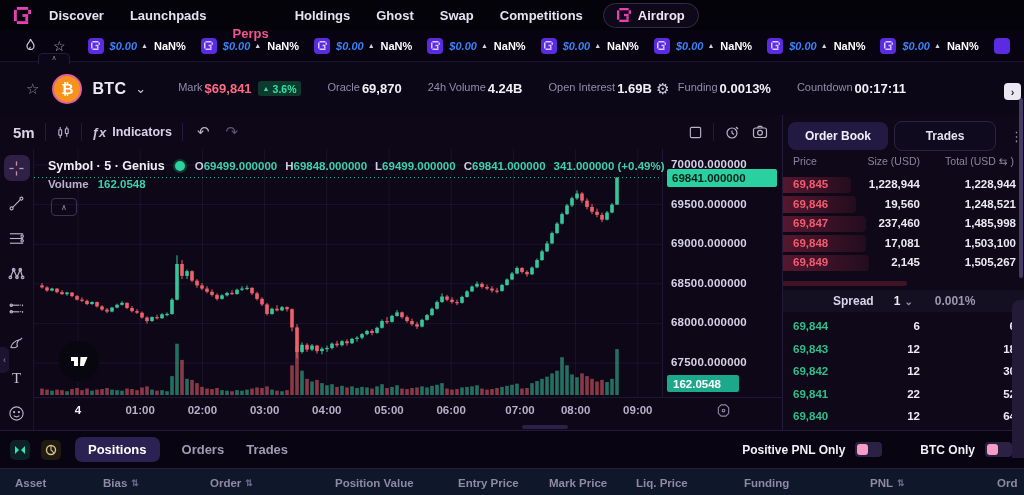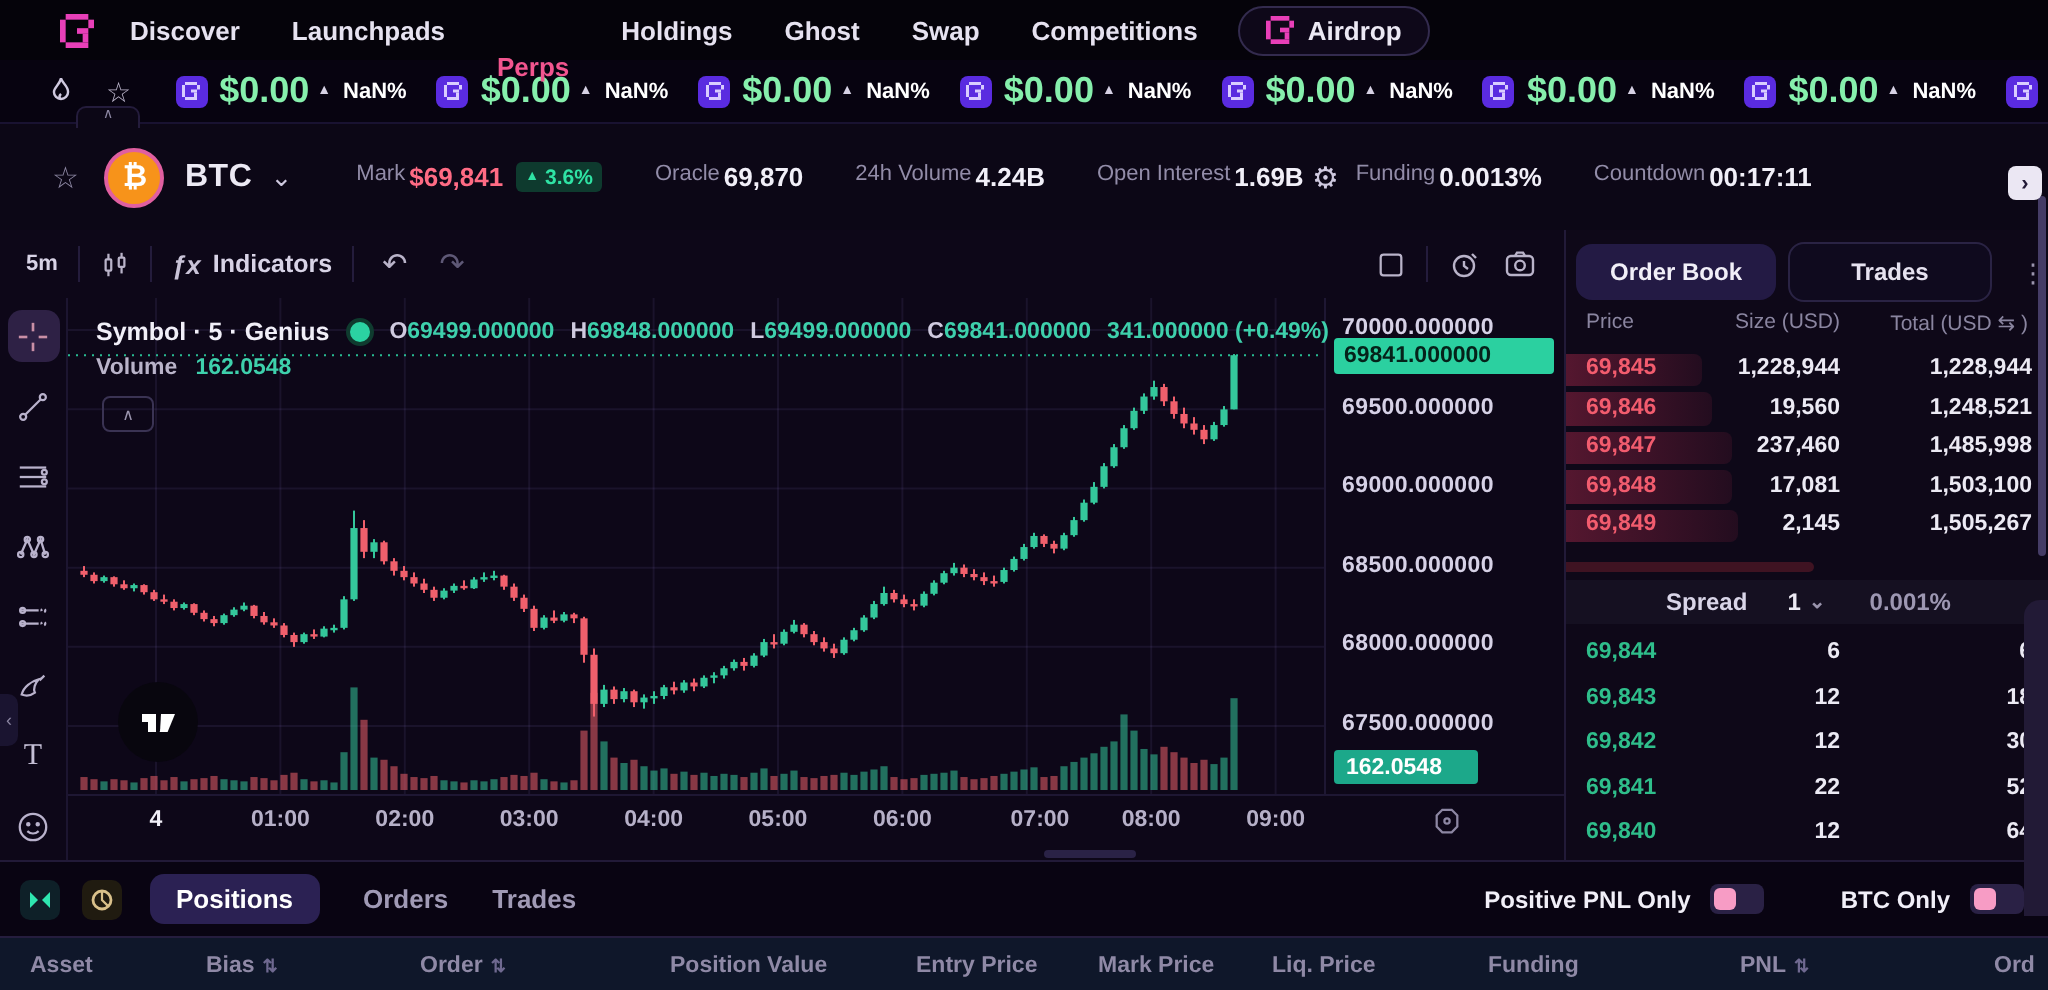--- a/index.html
+++ b/index.html
@@ -1,54 +1,54 @@
 <!DOCTYPE html>
 <html><head>
 <meta charset="utf-8">
 <style>
   html,body{margin:0;padding:0;background:#000;}
   .app{position:relative;width:1024px;height:495px;background:#0B0614;overflow:hidden;
        font-family:"Liberation Sans",sans-serif;color:#ECE9F4;-webkit-font-smoothing:antialiased;}
   
-  .topnav{position:absolute;top:0;left:0;right:0;height:30px;background:#05030A;display:flex;align-items:center;padding-left:30px;z-index:8;}
+  .topnav{position:absolute;top:0;left:0;right:0;height:30px;background:#05030A;display:flex;align-items:center;padding-left:14px;z-index:8;}
   .logo{width:17px;height:17px;color:#E83FB8;margin-right:18px;flex:0 0 auto;}
   .navitems{display:flex;gap:26px;align-items:center;}
   .nav-item{font-size:13px;font-weight:700;color:#E6E2F0;cursor:pointer;white-space:nowrap;}
   .nav-item.active{color:#F2558F;margin-top:36px;}
   .airdrop{margin-left:20px;display:flex;align-items:center;gap:7px;border:1px solid #332B4E;background:#0E0819;border-radius:14px;padding:4px 13px;font-size:13px;font-weight:700;}
   .airdrop .logo2{width:14px;height:14px;color:#E83FB8;}
   
   .ticker{position:absolute;top:30px;left:0;right:0;height:31px;background:#070310;display:flex;align-items:center;border-bottom:1px solid #191231;overflow:hidden;}
   .tk-lead{display:flex;align-items:center;gap:16px;margin-left:24px;margin-right:22px;color:#CFC9DF;}
   .tk-items{display:flex;align-items:center;gap:15px;flex:1;overflow:hidden;}
   .tk-item{display:flex;align-items:center;gap:6px;flex:0 0 auto;cursor:pointer;}
   .tk-ic{width:16px;height:16px;border-radius:4px;background:#5A2BE0;display:flex;align-items:center;justify-content:center;color:#D9CCFF;}
   .tk-ic svg{width:9px;height:9px;}
-  .tk-price{font-size:18px;font-weight:700;color:#86efac;}
+  .tk-price{font-size:11px;font-weight:700;color:#3b82f6;font-style:italic;}
   .tk-tri{font-size:7px;color:#D6D1E4;margin-left:-2px;}
   .tk-chg{font-size:11px;font-weight:700;color:#FFFFFF;}
   .star-glyph{font-size:14px;color:#B9B3C8;}
   
   .symbolbar{position:absolute;top:62px;left:0;right:0;height:53px;background:#0C0716;border-bottom:1px solid #1E1733;display:flex;align-items:center;}
   .collapse-tab{position:absolute;top:-9px;left:38px;width:30px;height:10px;background:#0C0716;border:1px solid #241C3C;border-bottom:none;border-radius:5px 5px 0 0;color:#8D87A3;font-size:7px;line-height:8px;text-align:center;cursor:pointer;}
   .sb-star{margin-left:26px;font-size:15px;color:#8D87A3;cursor:pointer;}
   .coin{width:26px;height:26px;border-radius:50%;background:#F7931A;border:2px solid #E05FA0;margin-left:13px;display:flex;align-items:center;justify-content:center;font-weight:700;font-size:15px;color:#fff;}
   .sb-symbol{margin-left:10px;font-size:16px;font-weight:700;letter-spacing:.3px;}
   .sb-chevron{margin-left:9px;font-size:13px;color:#CFC9DF;cursor:pointer;}
   .sb-stats{display:flex;margin-left:32px;gap:26px;}
   .stat{display:flex;flex-direction:row;gap:2px;}
   .stat .lbl{font-size:11px;color:#928CA8;}
   .stat .val{font-size:13px;font-weight:700;color:#F1EFF8;display:flex;align-items:center;gap:6px;}
   .stat .val.pink{color:#FF6B84;text-align:right;}
   .badge-up{background:#0E3A2E;color:#2FE3A4;font-size:10.5px;font-weight:700;border-radius:3px;padding:1.5px 5px;display:inline-flex;gap:3px;align-items:center;}
   .badge-up .t{font-size:7px;}
   .sb-gear{position:absolute;left:656px;font-size:15px;color:#CFC9DF;cursor:pointer;}
   
   .ct{position:absolute;top:115px;left:0;width:782px;height:34px;border-bottom:1px solid #1C1530;display:flex;align-items:center;background:#0D0718;}
-  .ct .tf{margin-left:13px;font-size:11px;font-weight:700;color:#D8D3E6;cursor:pointer;}
+  .ct .tf{margin-left:13px;font-size:15px;font-weight:700;color:#D8D3E6;cursor:pointer;}
   .ct-div{width:1px;height:18px;background:#241C3C;margin:0 10px;}
   .ct-ic{color:#B9B3C9;display:flex;align-items:center;cursor:pointer;}
   .ct .fx{font-size:13px;font-style:italic;font-weight:700;color:#C9C3D8;}
   .ct .ind{font-size:12.5px;font-weight:700;color:#D8D3E6;margin-left:6px;cursor:pointer;}
   .ct .undo{font-size:15px;color:#B9B3C9;margin-left:4px;cursor:pointer;}
   .ct .redo{font-size:15px;color:#5E5876;margin-left:16px;cursor:pointer;}
   .ct-right{margin-left:auto;display:flex;align-items:center;margin-right:14px;}
   
   .draw{position:absolute;top:149px;left:0;width:34px;height:281px;border-right:1px solid #1C1530;background:#0D0718;display:flex;flex-direction:column;align-items:center;padding-top:6px;gap:9px;box-sizing:border-box;}
   .dtool{width:26px;height:26px;border-radius:7px;display:flex;align-items:center;justify-content:center;color:#B9B2CC;cursor:pointer;flex:0 0 auto;}

